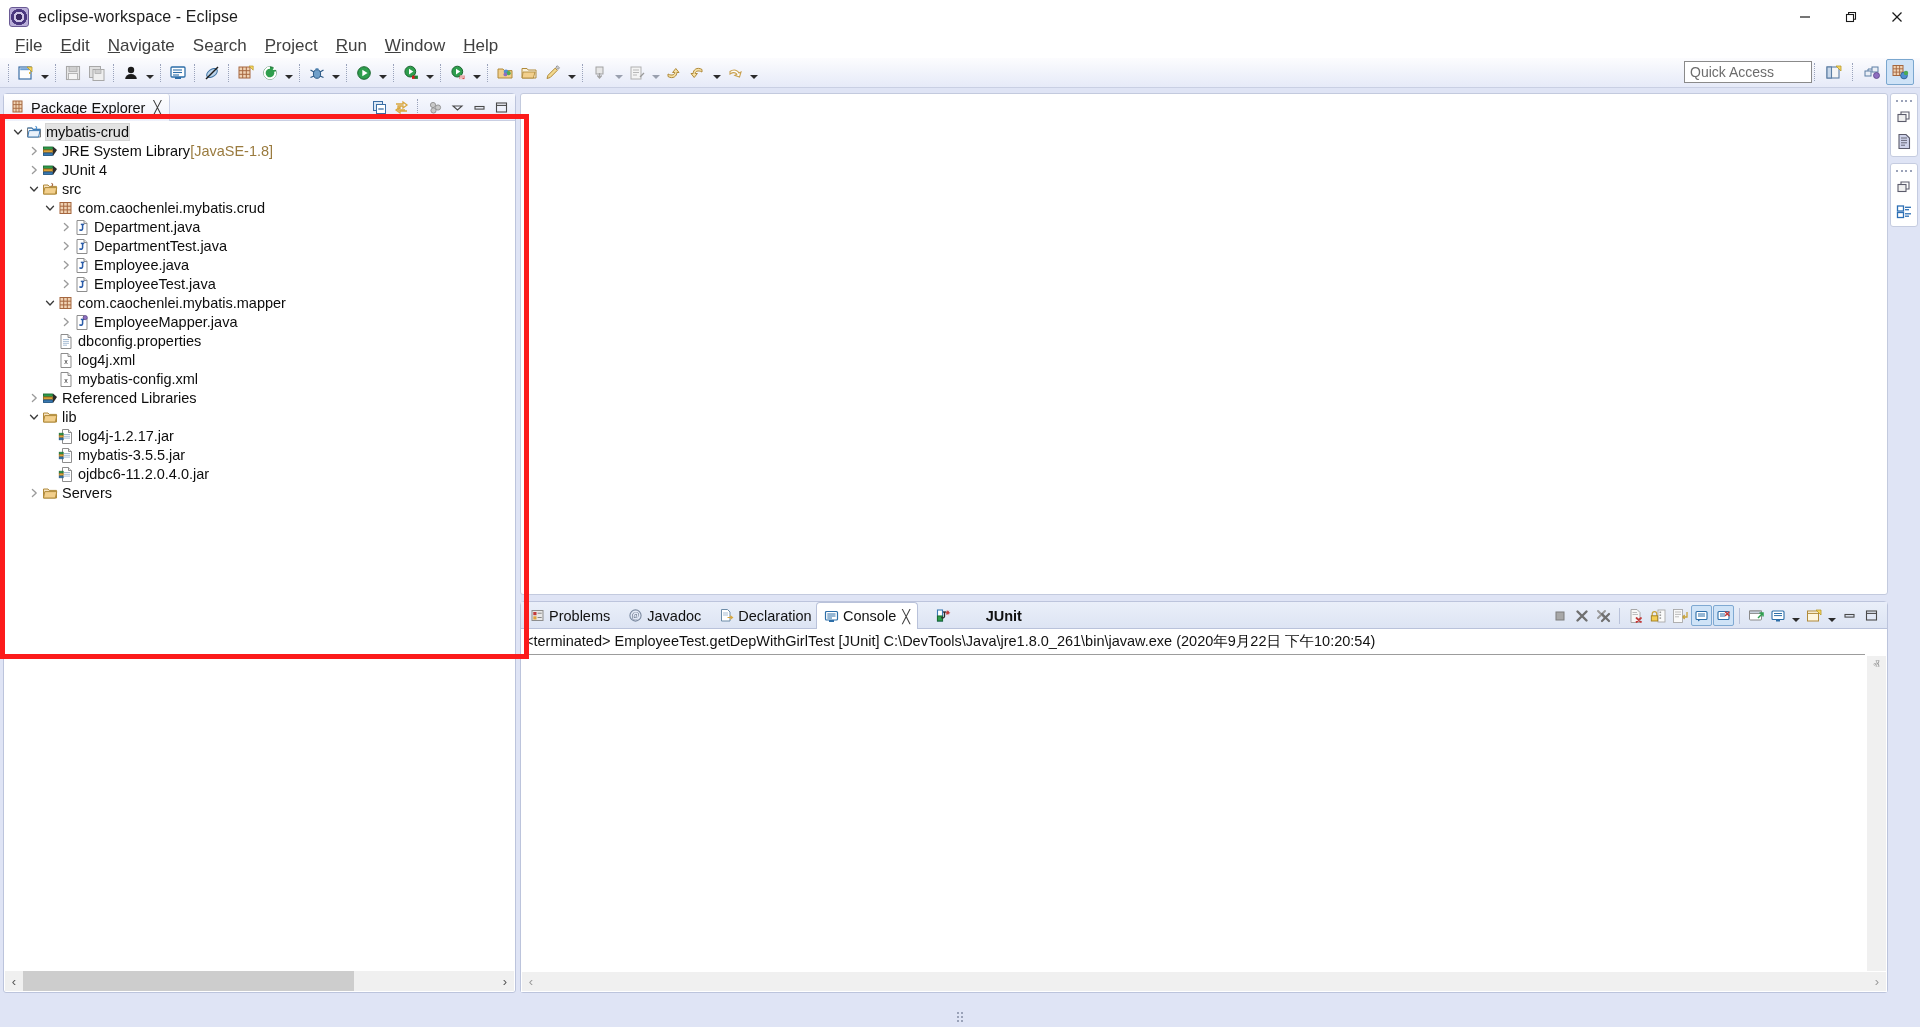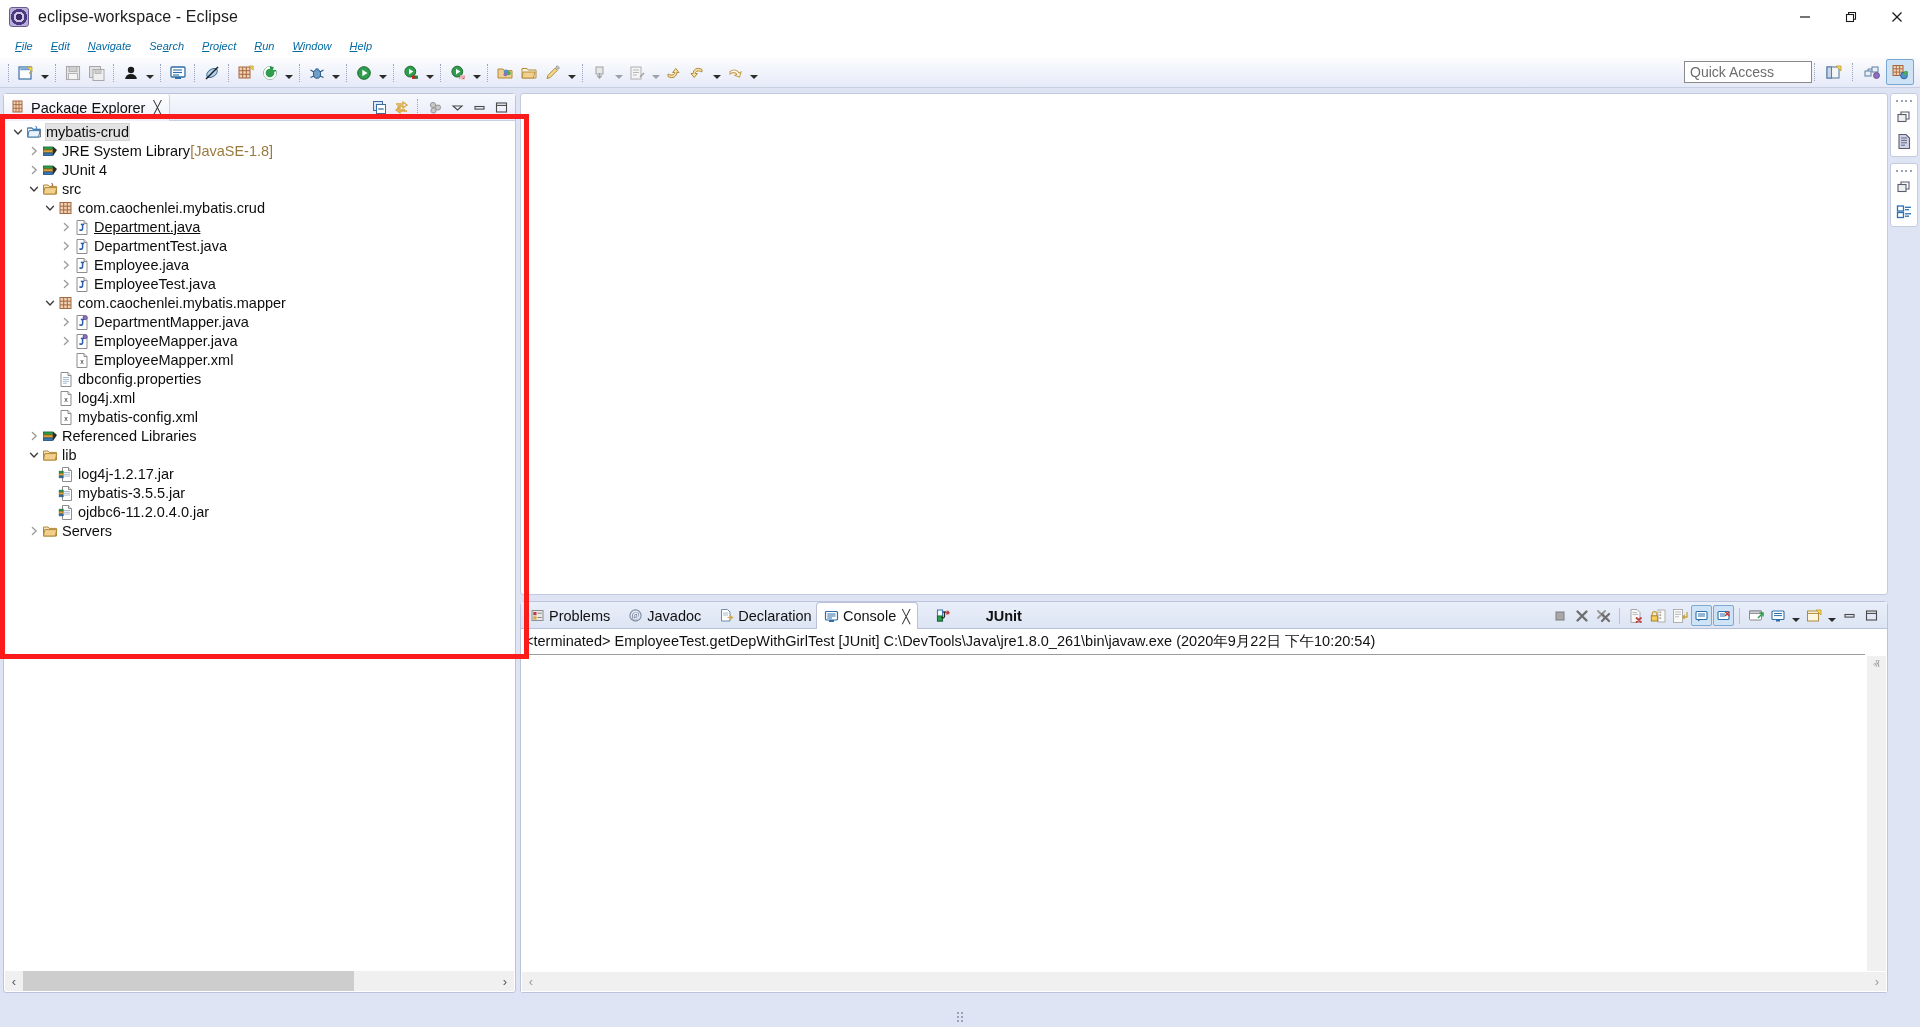--- a/index.html
+++ b/index.html
@@ -41,21 +41,21 @@
   }
   .winbtn svg { display:block; }
 
   
   .menubar {
     position: absolute; top: 34px; left: 0; width: 1920px; height: 24px;
     background: #ffffff;
     display: flex; align-items: center; padding-left: 6px;
   }
   .menuitem {
-    font-size: 11px; color: #0369a1; padding: 2px 9px; white-space: nowrap; font-style: italic;
+    font-size: 17px; color: #404040; padding: 2px 9px; white-space: nowrap;
   }
   .menuitem u { text-decoration: underline; }
 
   
   .toolbar {
     position: absolute; top: 58px; left: 0; width: 1920px; height: 30px;
     background: linear-gradient(to bottom, #fcfcfe 0%, #f2f4fb 45%, #e6eaf8 100%);
     border-bottom: 1px solid #c9cfe3;
     display: flex; align-items: center; padding-left: 4px;
   }
@@ -648,21 +648,21 @@
               <svg width="16" height="16" viewBox="0 0 16 16">
                 <rect x="2" y="2.5" width="11" height="11" fill="#f0d3b4" stroke="#a5673f" stroke-width="1"></rect>
                 <line x1="2" y1="6.2" x2="13" y2="6.2" stroke="#a5673f" stroke-width="1"></line>
                 <line x1="2" y1="9.9" x2="13" y2="9.9" stroke="#a5673f" stroke-width="1"></line>
                 <line x1="5.7" y1="2.5" x2="5.7" y2="13.5" stroke="#a5673f" stroke-width="1"></line>
                 <line x1="9.3" y1="2.5" x2="9.3" y2="13.5" stroke="#a5673f" stroke-width="1"></line>
               </svg>
             </div>
             <span class="tlabel">com.caochenlei.mybatis.crud</span>
           </div>
-          <div class="trow" style="padding-left: 55px; text-decoration: underline;">
+          <div class="trow" style="padding-left: 55px;">
             <div class="twist">
               <svg width="10" height="10" viewBox="0 0 10 10">
                 <path d="M3.4 1.5 L7.2 5 L3.4 8.5" fill="none" stroke="#9a9a9a" stroke-width="1.3" stroke-linecap="round" stroke-linejoin="round"></path>
               </svg>
             </div>
             <div class="ticon">
               <svg width="16" height="16" viewBox="0 0 16 16">
                 <path d="M3 1.5 h7 l3 3 v11 h-10 z" fill="#ffffff" stroke="#8d8d8d" stroke-width="1"></path>
                 <path d="M10 1.5 v3 h3" fill="#e6e6e6" stroke="#8d8d8d" stroke-width="1"></path>
                 <path d="M8.6 5.4 v4.2 a1.7 1.7 0 0 1 -3.1 .9" fill="none" stroke="#2b5ca8" stroke-width="1.5"></path>
@@ -744,49 +744,21 @@
             </div>
             <div class="ticon">
               <svg width="16" height="16" viewBox="0 0 16 16">
                 <path d="M3 1.5 h7 l3 3 v11 h-10 z" fill="#ffffff" stroke="#8d8d8d" stroke-width="1"></path>
                 <path d="M10 1.5 v3 h3" fill="#e6e6e6" stroke="#8d8d8d" stroke-width="1"></path>
                 <path d="M8.6 5.4 v4.2 a1.7 1.7 0 0 1 -3.1 .9" fill="none" stroke="#2b5ca8" stroke-width="1.5"></path>
                 <line x1="6.8" y1="5.4" x2="10.2" y2="5.4" stroke="#2b5ca8" stroke-width="1.5"></line>
                 <circle cx="11.2" cy="3.6" r="2.1" fill="#8e6fc0" stroke="#5b4487" stroke-width=".8"></circle>
               </svg>
             </div>
-            <span class="tlabel">DepartmentMapper.java</span>
-          </div>
-          <div class="trow" style="padding-left: 55px;">
-            <div class="twist">
-              <svg width="10" height="10" viewBox="0 0 10 10">
-                <path d="M3.4 1.5 L7.2 5 L3.4 8.5" fill="none" stroke="#9a9a9a" stroke-width="1.3" stroke-linecap="round" stroke-linejoin="round"></path>
-              </svg>
-            </div>
-            <div class="ticon">
-              <svg width="16" height="16" viewBox="0 0 16 16">
-                <path d="M3 1.5 h7 l3 3 v11 h-10 z" fill="#ffffff" stroke="#8d8d8d" stroke-width="1"></path>
-                <path d="M10 1.5 v3 h3" fill="#e6e6e6" stroke="#8d8d8d" stroke-width="1"></path>
-                <path d="M8.6 5.4 v4.2 a1.7 1.7 0 0 1 -3.1 .9" fill="none" stroke="#2b5ca8" stroke-width="1.5"></path>
-                <line x1="6.8" y1="5.4" x2="10.2" y2="5.4" stroke="#2b5ca8" stroke-width="1.5"></line>
-                <circle cx="11.2" cy="3.6" r="2.1" fill="#8e6fc0" stroke="#5b4487" stroke-width=".8"></circle>
-              </svg>
-            </div>
             <span class="tlabel">EmployeeMapper.java</span>
-          </div>
-          <div class="trow" style="padding-left: 55px;">
-            <div class="twist"></div>
-            <div class="ticon">
-              <svg width="16" height="16" viewBox="0 0 16 16">
-                <path d="M3 1.5 h7 l3 3 v11 h-10 z" fill="#ffffff" stroke="#8d8d8d" stroke-width="1"></path>
-                <path d="M10 1.5 v3 h3" fill="#e6e6e6" stroke="#8d8d8d" stroke-width="1"></path>
-                <text x="8" y="11.6" font-size="7" font-family="Liberation Sans, sans-serif" text-anchor="middle" fill="#1c1c1c">x</text>
-              </svg>
-            </div>
-            <span class="tlabel">EmployeeMapper.xml</span>
           </div>
           <div class="trow" style="padding-left: 39px;">
             <div class="twist"></div>
             <div class="ticon">
               <svg width="16" height="16" viewBox="0 0 16 16">
                 <path d="M3 1.5 h7 l3 3 v11 h-10 z" fill="#ffffff" stroke="#8d8d8d" stroke-width="1"></path>
                 <path d="M10 1.5 v3 h3" fill="#e6e6e6" stroke="#8d8d8d" stroke-width="1"></path>
                 <line x1="5" y1="6.5" x2="11" y2="6.5" stroke="#9db6cf" stroke-width=".9"></line>
                 <line x1="5" y1="8.4" x2="11" y2="8.4" stroke="#9db6cf" stroke-width=".9"></line>
                 <line x1="5" y1="10.3" x2="11" y2="10.3" stroke="#9db6cf" stroke-width=".9"></line>

